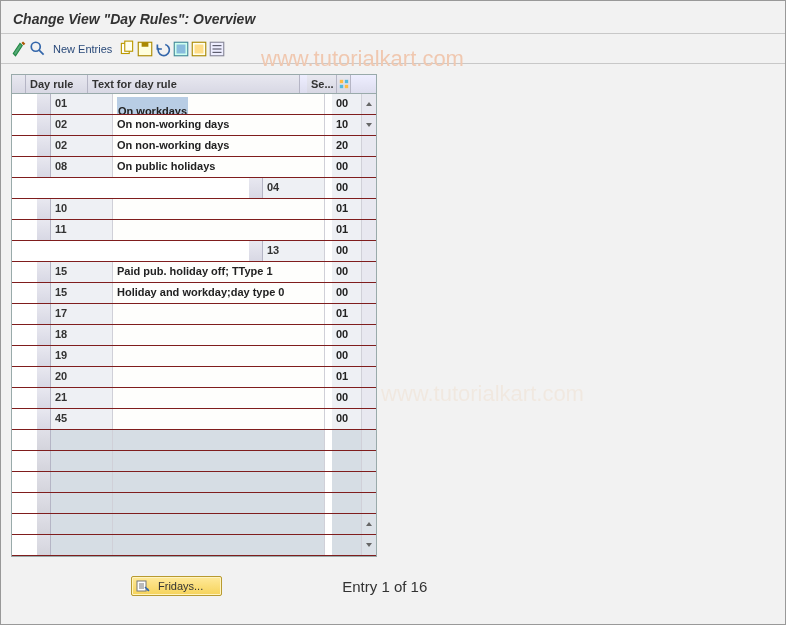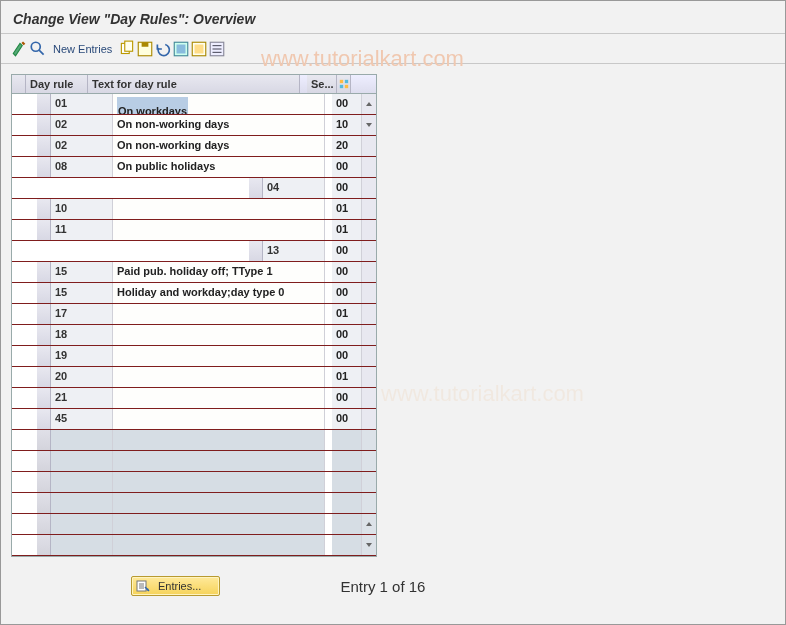--- a/index.html
+++ b/index.html
@@ -412,16 +412,16 @@
     <span class="pos-icon">
       <svg viewBox="0 0 14 14">
           <rect x="1" y="2" width="9" height="10" fill="#fff" stroke="#777"></rect>
           <line x1="3" y1="5" x2="8" y2="5" stroke="#777"></line>
           <line x1="3" y1="7" x2="8" y2="7" stroke="#777"></line>
           <line x1="3" y1="9" x2="8" y2="9" stroke="#777"></line>
           <path d="M9 8 L13 12" stroke="#36a" stroke-width="1.5"></path>
           <path d="M12 9 L13 12 L10 11" fill="#36a"></path>
         </svg>
     </span>
-    <span>Entries...</span>
+    <span>Fridays...</span>
   </button>
   <span class="entry-label">Entry 1 of 16</span>
 </div>
 
 </body></html>

